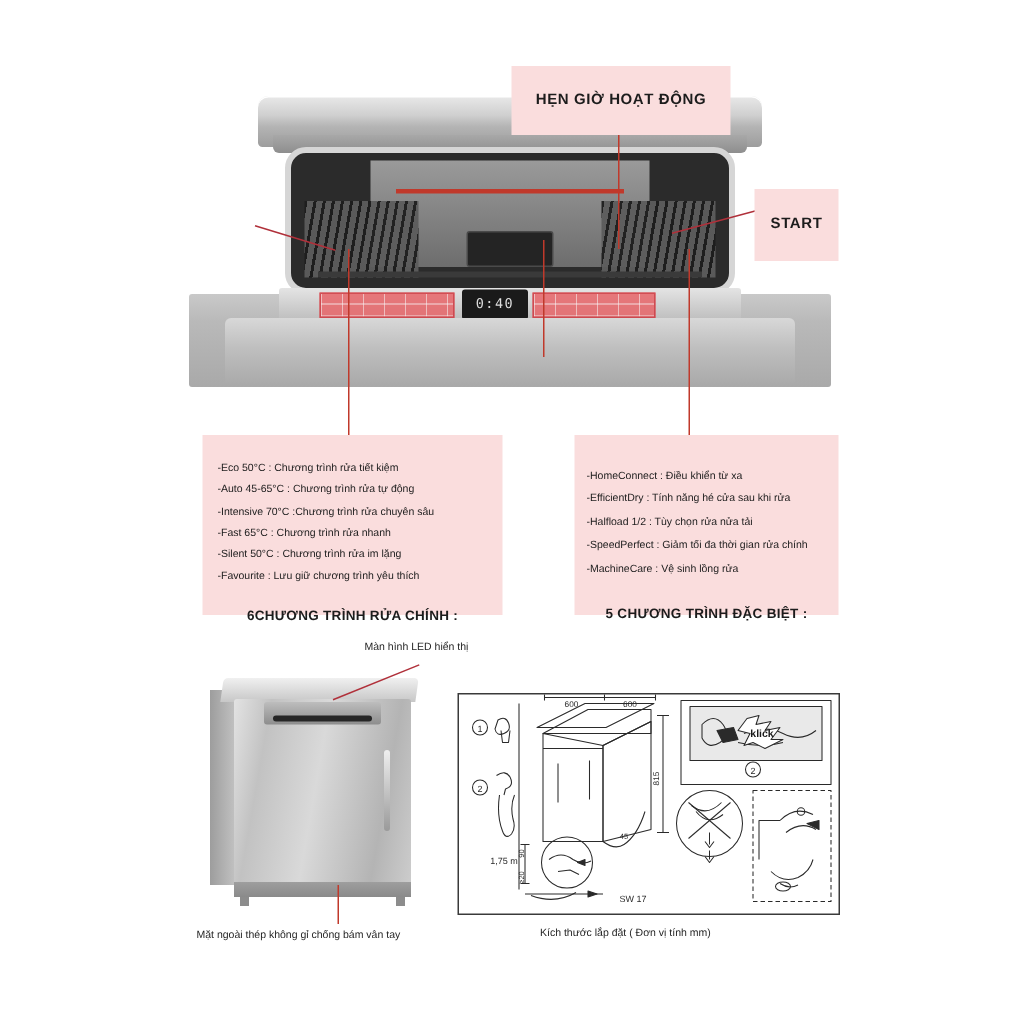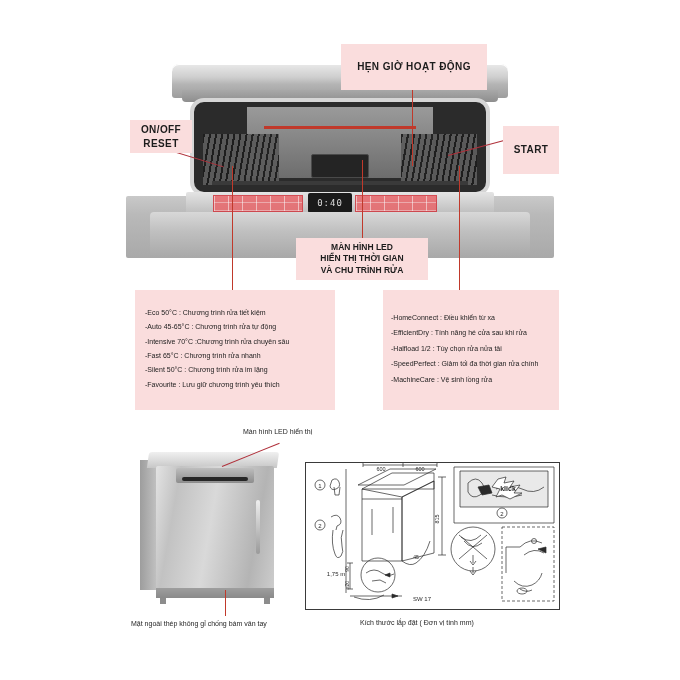--- a/index.html
+++ b/index.html
@@ -196,57 +196,50 @@
       <span class="time">0:40</span>
     </div>
     <div class="bosch">BOSCH</div>
     <div class="glow a"></div>
     <div class="glow b"></div>
   </div>
 
   <div class="callout caps" style="left:341px; top:44px; width:146px; padding:16px 4px; font-size:10px;">HẸN GIỜ HOẠT ĐỘNG</div>
   <div class="line v" style="left:412px; top:64px; height:102px;"></div>
 
-  <div class="callout caps" style="left:130px; top:120px; width:62px; padding:3px 2px; font-size:10px;">
-    <div>ON/OFF</div>
-    <div>RESET</div>
-  </div>
   <div class="diag" style="left:170px; top:150px; width:56px; transform:rotate(17deg);"></div>
 
   <div class="callout caps" style="left:503px; top:126px; width:56px; padding:17px 2px; font-size:10px;">START</div>
   <div class="diag" style="left:448px; top:155px; width:58px; transform:rotate(-15deg);"></div>
 
-  <div class="callout" style="left:296px; top:238px; width:132px; padding:4px 3px; font-size:8.5px; font-weight:600;">
-    <div>MÀN HÌNH LED</div>
-    <div>HIỂN THỊ THỜI GIAN</div>
-    <div>VÀ CHU TRÌNH RỬA</div>
-  </div>
   <div class="line v" style="left:362px; top:160px; height:78px;"></div>
 
   <div class="line v" style="left:232px; top:166px; height:124px;"></div>
   <div class="callout" style="left:135px; top:290px; width:200px; height:120px; text-align:left; padding:16px 10px 0 10px;">
     <div style="font-size:7px; line-height:2.05;">
       <div>-Eco 50°C : Chương trình rửa tiết kiệm</div>
       <div>-Auto 45-65°C : Chương trình rửa tự động</div>
       <div>-Intensive 70°C :Chương trình rửa chuyên sâu</div>
       <div>-Fast 65°C  : Chương trình rửa nhanh</div>
       <div>-Silent 50°C  : Chương trình rửa im lặng</div>
       <div>-Favourite : Lưu giữ chương trình yêu thích</div>
     </div>
+    <div style="text-align:center; font-size:9px; font-weight:700; margin-top:12px; letter-spacing:.2px;">6CHƯƠNG TRÌNH RỬA CHÍNH :</div>
   </div>
 
   <div class="line v" style="left:459px; top:166px; height:124px;"></div>
   <div class="callout" style="left:383px; top:290px; width:176px; height:120px; text-align:left; padding:20px 8px 0 8px;">
     <div style="font-size:7px; line-height:2.2;">
       <div>-HomeConnect : Điều khiển từ xa</div>
       <div>-EfficientDry :  Tính năng hé cửa sau khi rửa</div>
       <div>-Halfload 1/2 : Tùy chọn rửa nửa tải</div>
       <div>-SpeedPerfect : Giảm tối đa thời gian rửa chính</div>
       <div>-MachineCare : Vệ sinh lồng rửa</div>
     </div>
+    <div style="text-align:center; font-size:9px; font-weight:700; margin-top:16px; letter-spacing:.2px;">5 CHƯƠNG TRÌNH ĐẶC BIỆT :</div>
   </div>
 
   <div class="photo">
     <div class="side"></div>
     <div class="top"></div>
     <div class="front"></div>
     <div class="ctrl"></div>
     <div class="handle"></div>
     <div class="plinth"></div>
     <div class="foot l"></div>

